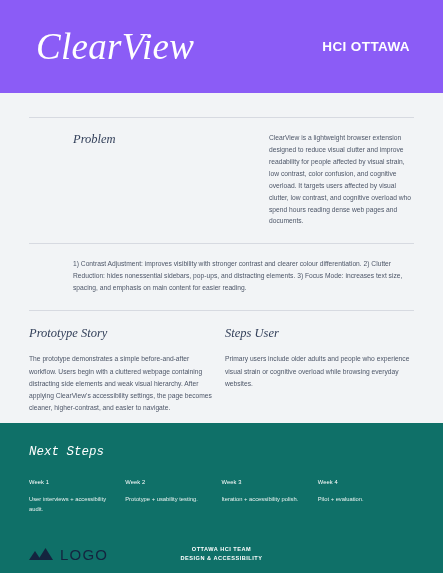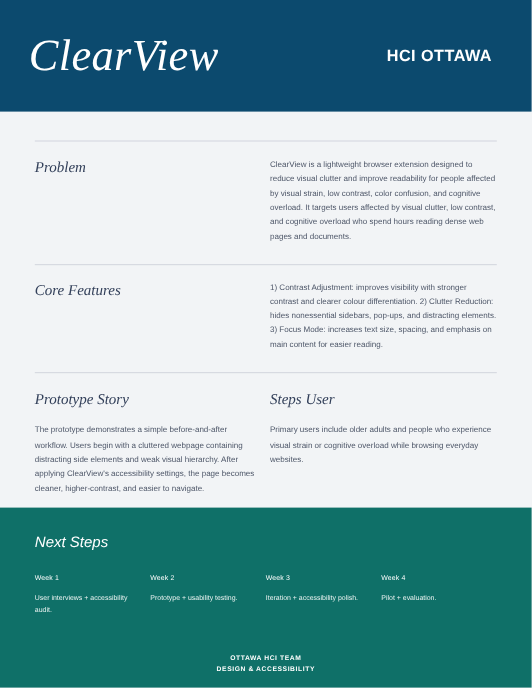--- a/index.html
+++ b/index.html
@@ -18,25 +18,25 @@
     width: 443px;
     height: 573px;
     background: #f2f4f6;
     display: flex;
     flex-direction: column;
   }
 
   
   .header {
     height: 93px;
-    background: #0c4a6e;
+    background: #8b5cf6;
     display: flex;
     align-items: center;
     justify-content: space-between;
-    padding: 0 33px 0 24px;
+    padding: 0 33px 0 36px;
     box-sizing: border-box;
     flex: 0 0 auto;
   }
   .brand {
     font-family: "Liberation Serif", serif;
     font-style: italic;
     font-size: 37px;
     color: #ffffff;
     line-height: 1;
     letter-spacing: 0.3px;
@@ -59,20 +59,21 @@
   }
   .divider {
     height: 1px;
     background: #d7dae1;
     width: 100%;
   }
   .section {
     display: flex;
     align-items: flex-start;
     padding-top: 12px;
+    margin-left: 44px;
   }
   .sec-label {
     width: 196px;
     flex: 0 0 196px;
     font-family: "Liberation Serif", serif;
     font-style: italic;
     font-size: 12.5px;
     color: #33405a;
     line-height: 1.3;
     padding-top: 1px;
@@ -117,21 +118,21 @@
 
   
   .next-steps {
     background: #0f7068;
     padding: 22px 29px 16px 29px;
     box-sizing: border-box;
     flex: 0 0 auto;
     height: 112px;
   }
   .ns-title {
-    font-family: Liberation Sans, sans-serif;
+    font-family: Liberation Mono, monospace;
     font-style: italic;
     font-size: 12.5px;
     color: #ffffff;
     margin-bottom: 20px;
   }
   .weeks {
     display: flex;
   }
   .week {
     flex: 1 1 0;
@@ -207,21 +208,20 @@
       <div class="sec-label">Problem</div>
       <div class="sec-body">
         <p>ClearView is a lightweight browser extension designed to reduce visual clutter and improve readability for people affected by visual strain, low contrast, color confusion, and cognitive overload. It targets users affected by visual clutter, low contrast, and cognitive overload who spend hours reading dense web pages and documents.</p>
       </div>
     </div>
 
     <div class="sec-spacer-core"></div>
     <div class="divider"></div>
 
     <div class="section">
-      <div class="sec-label">Core Features</div>
       <div class="sec-body">
         <p>1) Contrast Adjustment: improves visibility with stronger contrast and clearer colour differentiation. 2) Clutter Reduction: hides nonessential sidebars, pop-ups, and distracting elements. 3) Focus Mode: increases text size, spacing, and emphasis on main content for easier reading.</p>
       </div>
     </div>
 
     <div class="sec-spacer-core"></div>
     <div class="divider"></div>
 
     <div class="two-col">
       <div class="col">
@@ -256,19 +256,26 @@
         <div class="week-text">Iteration + accessibility polish.</div>
       </div>
       <div class="week">
         <div class="week-label">Week 4</div>
         <div class="week-text">Pilot + evaluation.</div>
       </div>
     </div>
   </div>
 
   <div class="footer">
+    <div class="logo-block">
+      <svg class="logo-mark" width="24" height="12" viewBox="0 0 24 12">
+        <polygon points="0,12 6,3 12,12" fill="#14243f"></polygon>
+        <polygon points="9,12 16.5,0 24,12" fill="#14243f"></polygon>
+      </svg>
+      <span class="logo-word">LOGO</span>
+    </div>
     <div class="footer-center">
       <div>OTTAWA HCI TEAM</div>
       <div>DESIGN &amp; ACCESSIBILITY</div>
     </div>
   </div>
 
 </div>
 
 </body></html>

